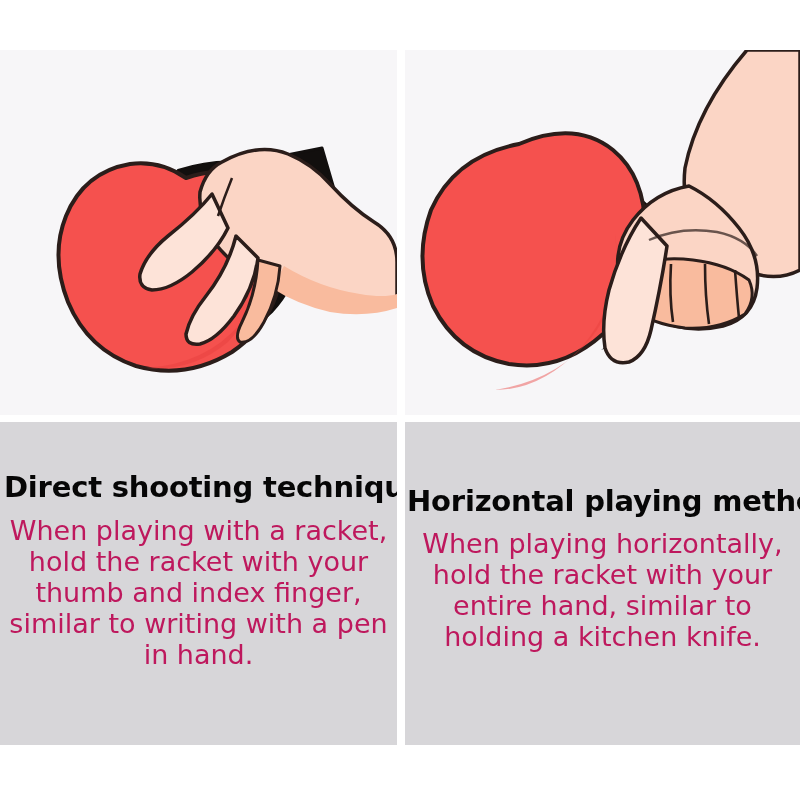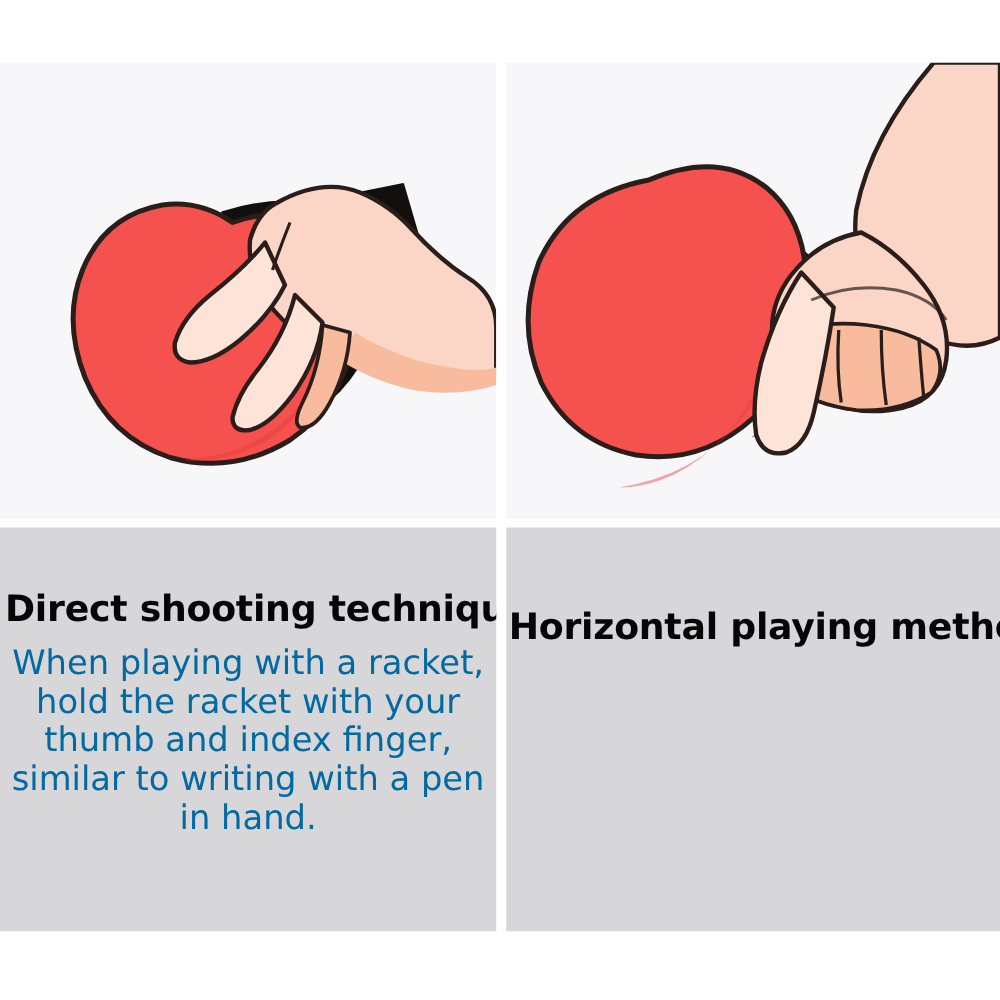--- a/index.html
+++ b/index.html
@@ -62,21 +62,21 @@
     box-sizing: border-box;
   }
 
   .caption-title {
     font-weight: bold;
     color: #060606;
     letter-spacing: -0.2px;
     white-space: nowrap;
   }
   .caption-body {
-    color: #0369a1;
+    color: #be185d;
     font-weight: normal;
   }
 
   
   .cap-left .caption-inner { top: 48px; padding: 0 4px; }
   .cap-left .caption-title { font-size: 29px; line-height: 34px; }
   .cap-left .caption-body  { font-size: 27px; line-height: 31px; margin-top: 11px; }
 
   
   .cap-right .caption-inner { top: 62px; padding: 0 2px; }
@@ -171,17 +171,18 @@
         <div class="caption-title">Direct shooting technique</div>
         <div class="caption-body">When playing with a racket, hold the racket with your thumb and index finger, similar to writing with a pen in hand.</div>
       </div>
     </div>
 
     <div class="gap-v"></div>
 
     <div class="cell-caption cap-right">
       <div class="caption-inner">
         <div class="caption-title">Horizontal playing method</div>
+        <div class="caption-body">When playing horizontally, hold the racket with your entire hand, similar to holding a kitchen knife.</div>
       </div>
     </div>
 
   </div>
 </div>
 
 </body></html>

